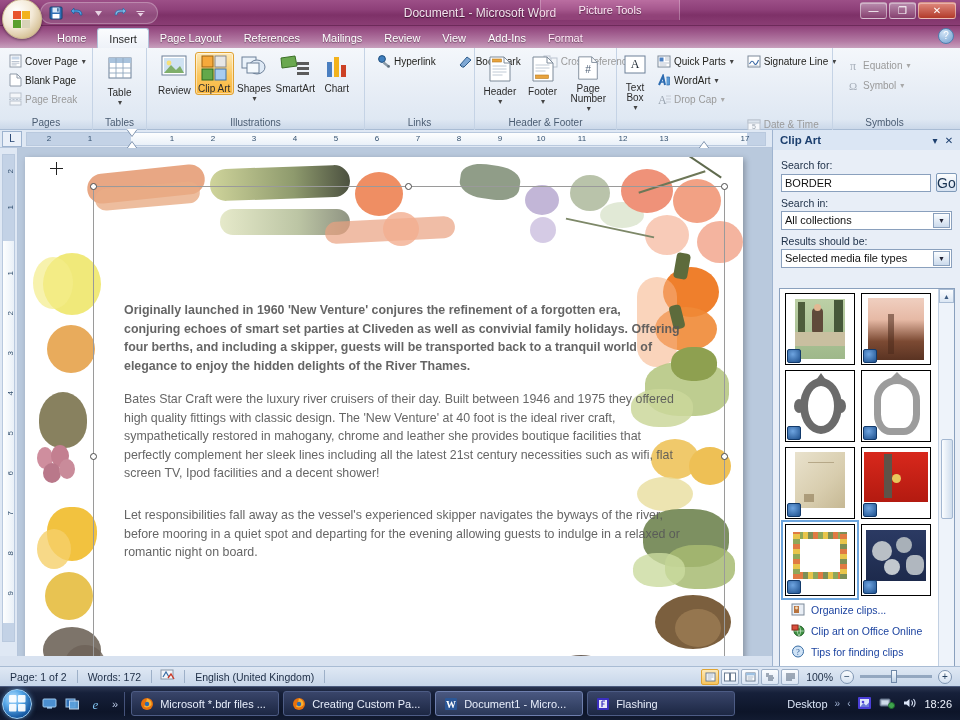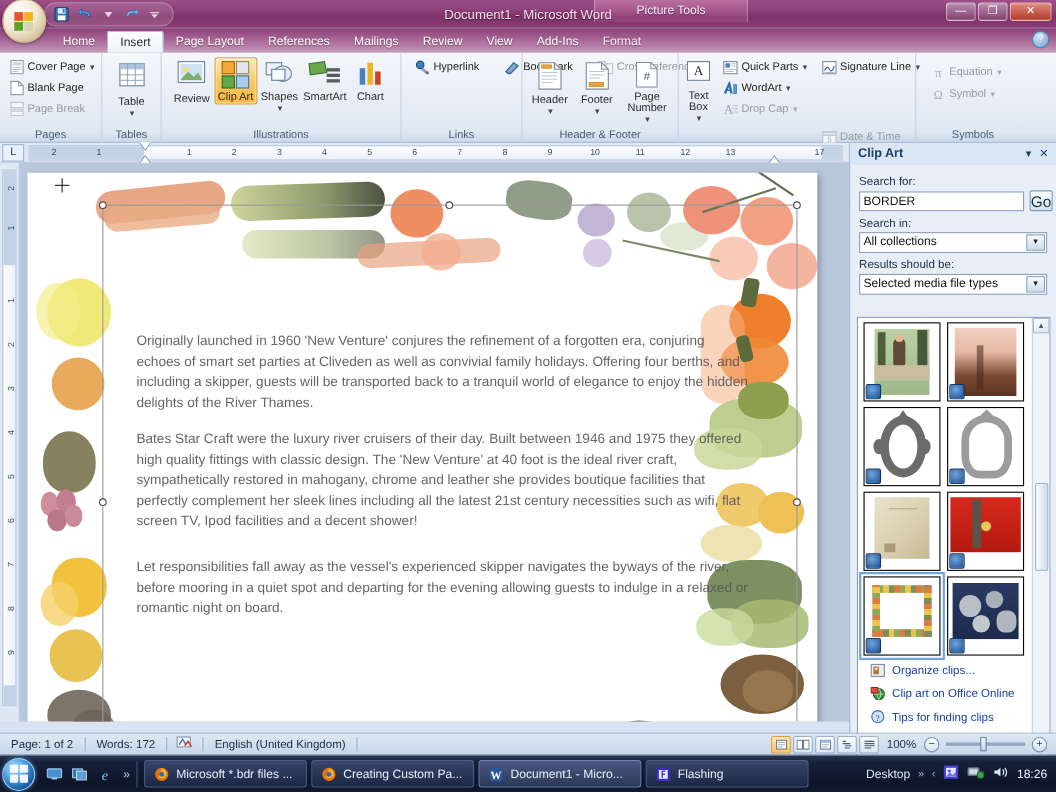--- a/index.html
+++ b/index.html
@@ -189,21 +189,21 @@
     position:absolute; left:122px; top:263px; width:570px;
     font-family:"Liberation Serif", serif; font-size:21.5px; font-weight:bold;
     color:#3a3a3a; white-space:nowrap; letter-spacing:.1px;
     z-index:20; opacity:.92;
   }
   .doc-para {
     position:absolute; left:124px; width:556px; z-index:20;
     font-family:"Liberation Sans", sans-serif; font-size:12.4px; line-height:18.6px;
     color:#585858; opacity:.92;
   }
-  #p1 { top:303px; }
+  #p1 { top:303px;font-weight:bold; }
   #p2 { top:392px; }
   #p3 { top:508px; }
 
   
   .vscroll {
     position:absolute; right:0; top:148px; width:17px; height:508px;
     background:#eef3fa; border-left:1px solid #b6c6dc;
   }
   .sb-arrow {
     width:15px; height:15px; background:linear-gradient(to bottom,#fbfdff,#dce7f4);

